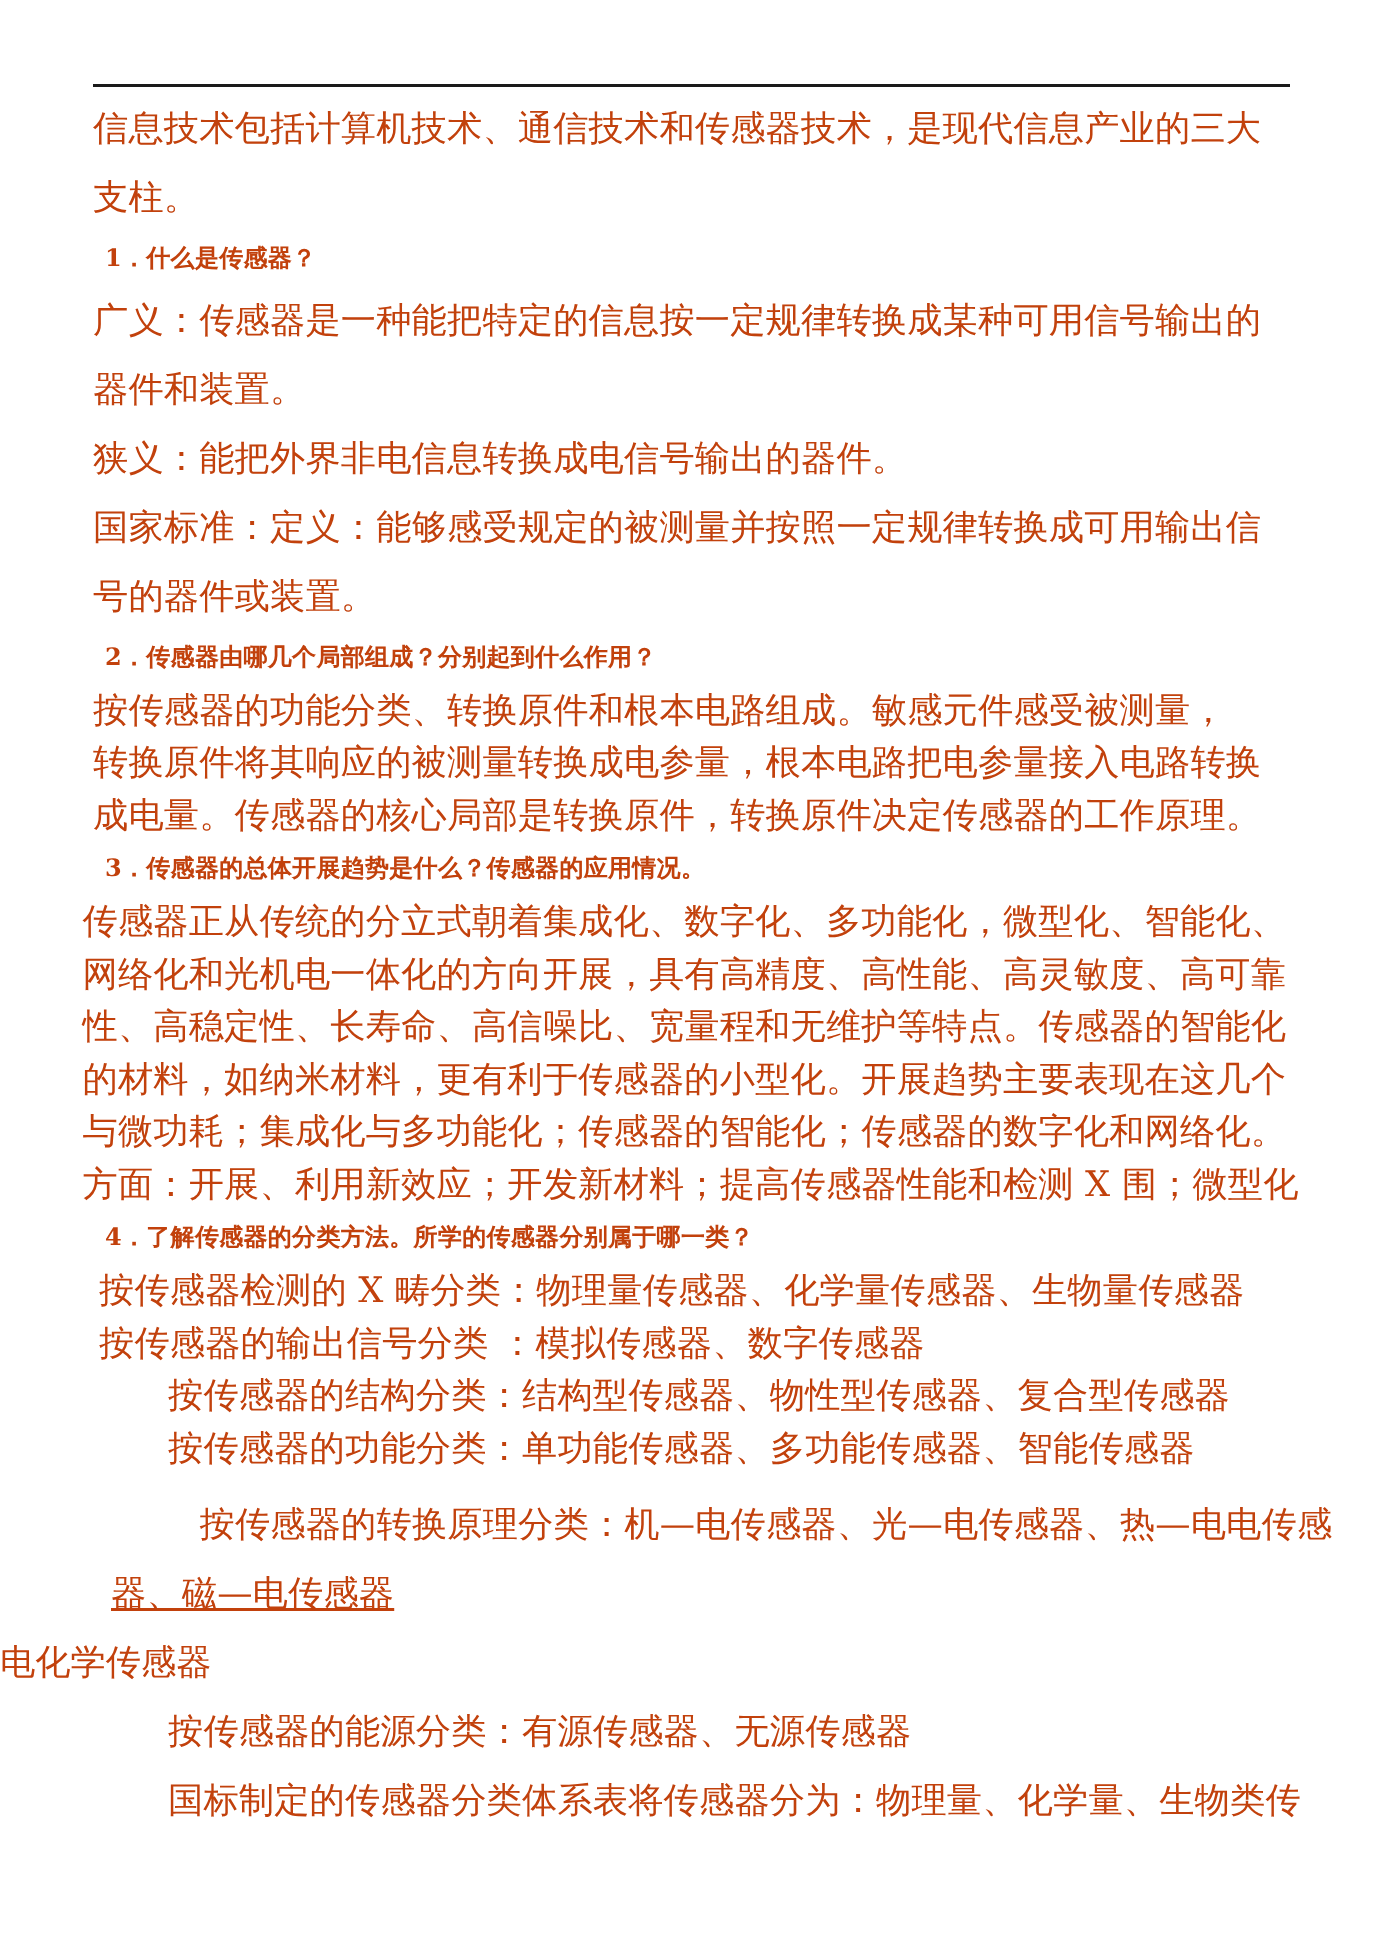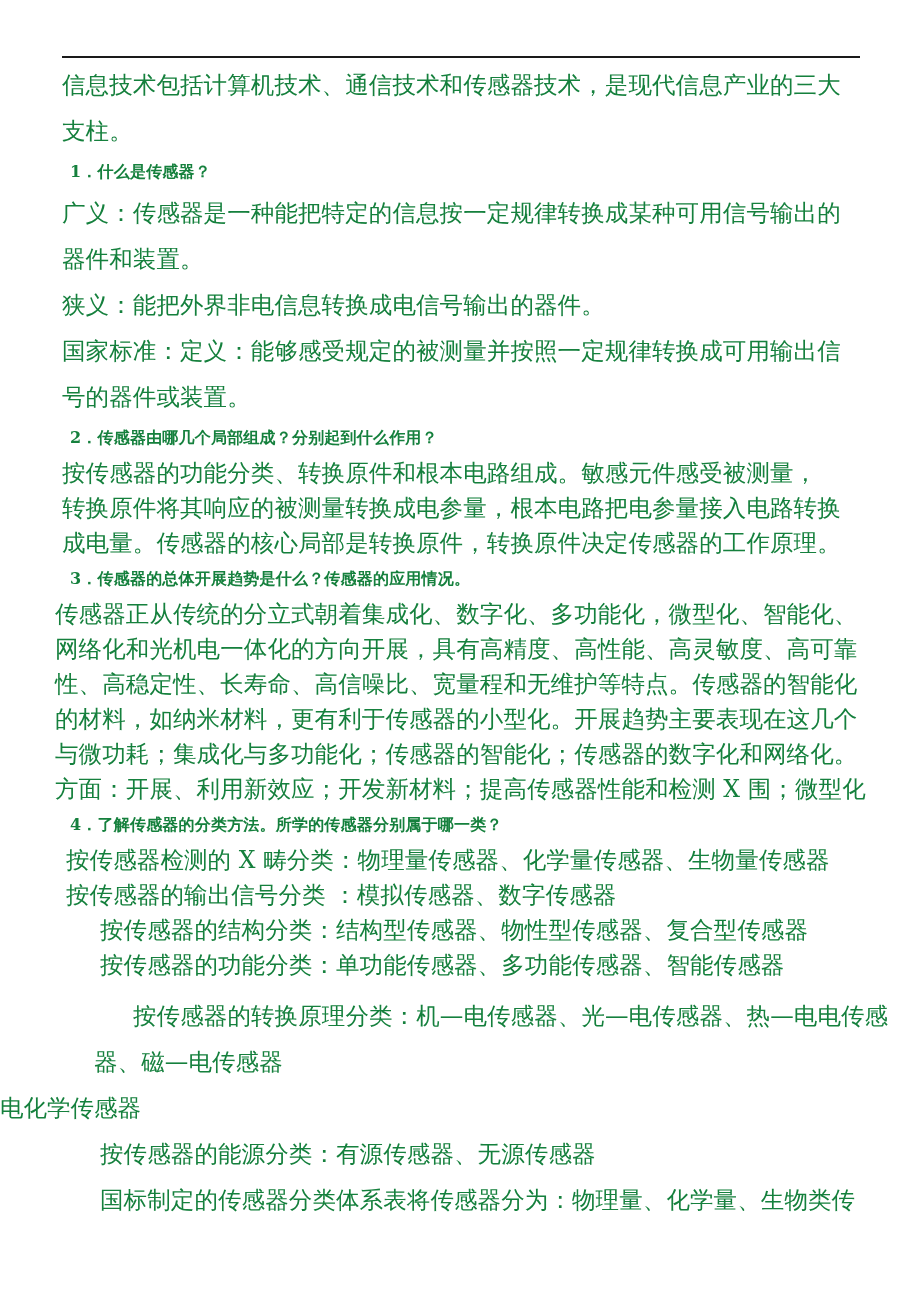--- a/index.html
+++ b/index.html
@@ -37,21 +37,21 @@
   .content {
     position: absolute;
     left: 0;
     top: 62px;
     width: 920px;
   }
 
   
   .ln {
     white-space: pre;
-    color: #15803d;
+    color: #c2410c;
     -webkit-font-smoothing: none;
   }
 
   
   .body-wide {
     font-size: 23.5px;
     line-height: 46px;
     padding-left: 62px;
     letter-spacing: 0.1px;
   }
@@ -82,23 +82,23 @@
 
   .headings {
     font-weight: bold;
     font-size: 16px;
     line-height: 36px;
     padding-left: 70px;
     letter-spacing: 0.2px;
     white-space: pre;
   }
 
-  .indent-1 { padding-left: 100px; }
+  .indent-1 { padding-left: 100px; margin-left: 12px; }
   .indent-2 { padding-left: 105px; margin-left: 28px; }
-  .indent-0 { padding-left: 94px; }
+  .indent-0 { padding-left: 74px; text-decoration: underline; }
 
   .centered {
     text-align: left;
     font-size: 23.5px;
     line-height: 46px;
     padding-left: 0;
     white-space: pre;
   }
 
   .spacer-sm { height: 10px; }

